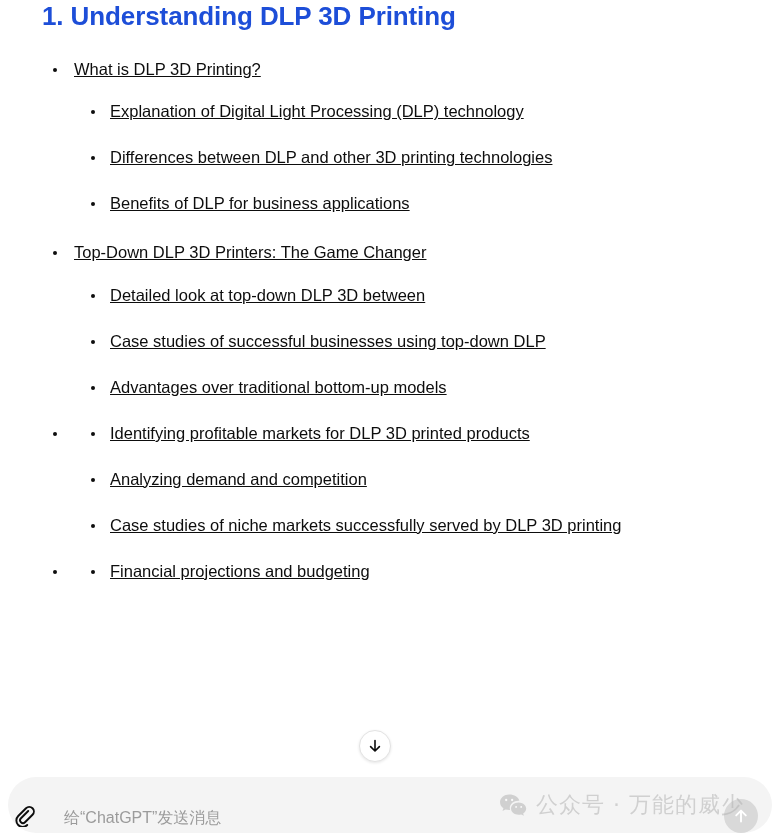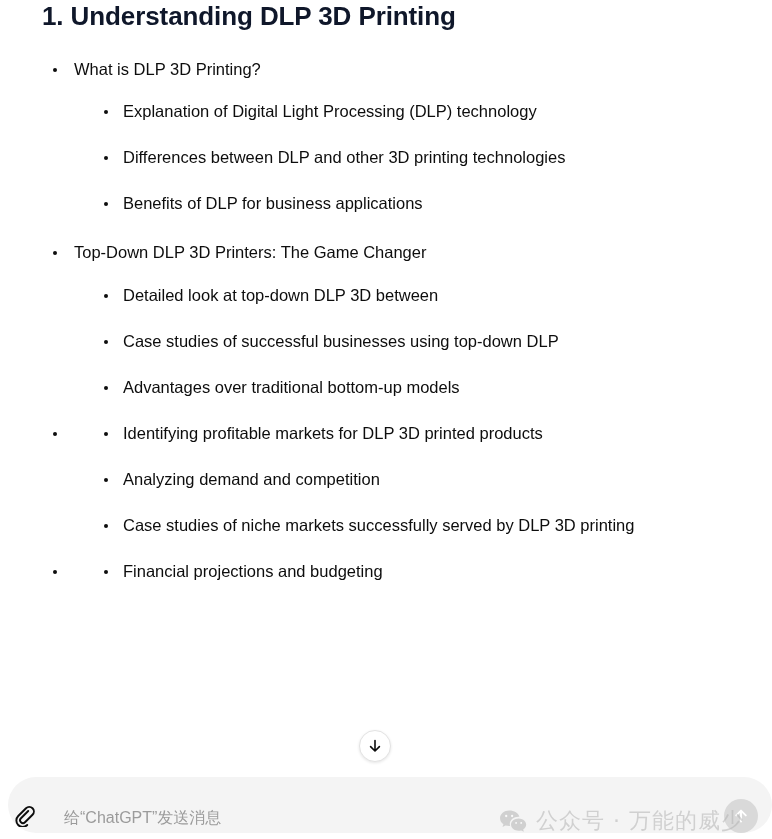--- a/index.html
+++ b/index.html
@@ -27,31 +27,32 @@
     overflow: hidden;
     box-sizing: border-box;
     padding: 0;
   }
 
   h2.section-heading {
     font-size: 26px;
     font-weight: 700;
     line-height: 1.25;
     letter-spacing: -0.1px;
-    color: #0f172a;
+    color: #1d4ed8;
     margin: 0;
     padding: 0 0 0 42px;
   }
   .sec-1-heading { margin-top: 26px; }
   .sec-2-heading { margin-top: 44px; }
 
   ul.lvl1 {
     list-style: none;
     margin: 0;
     padding: 0;
+    text-decoration: underline;
   }
   ul.lvl1 > li.bullet1 {
     position: relative;
     padding-left: 74px;
     font-size: 16.5px;
     line-height: 1.45;
     color: #0d0d0d;
     margin-top: 25px;
   }
   ul.lvl1 > li.bullet1::before {
@@ -60,21 +61,21 @@
     left: 53px;
     top: 10px;
     width: 4px;
     height: 4px;
     border-radius: 50%;
     background: #0d0d0d;
   }
 
   ul.lvl2 {
     list-style: none;
-    margin: 17px;
+    margin: 4px;
     padding: 0;
   }
   ul.lvl2 > li.bullet2 {
     position: relative;
     padding-left: 32px;
     font-size: 16.5px;
     line-height: 1.45;
     color: #0d0d0d;
     margin-top: 22px;
   }
@@ -166,21 +167,20 @@
     position: absolute;
     right: 28px;
     top: 786px;
     height: 38px;
     display: flex;
     align-items: center;
     gap: 9px;
     pointer-events: none;
     z-index: 15;
     opacity: 0.55;
-    margin-top: 16px;
   }
   #watermark .wm-text {
     font-size: 22px;
     color: #b4b4b4;
     letter-spacing: 1px;
     white-space: nowrap;
     font-family: "DejaVu Sans", sans-serif;
   }
   #watermark .wm-logo svg { display: block; }
 </style>

